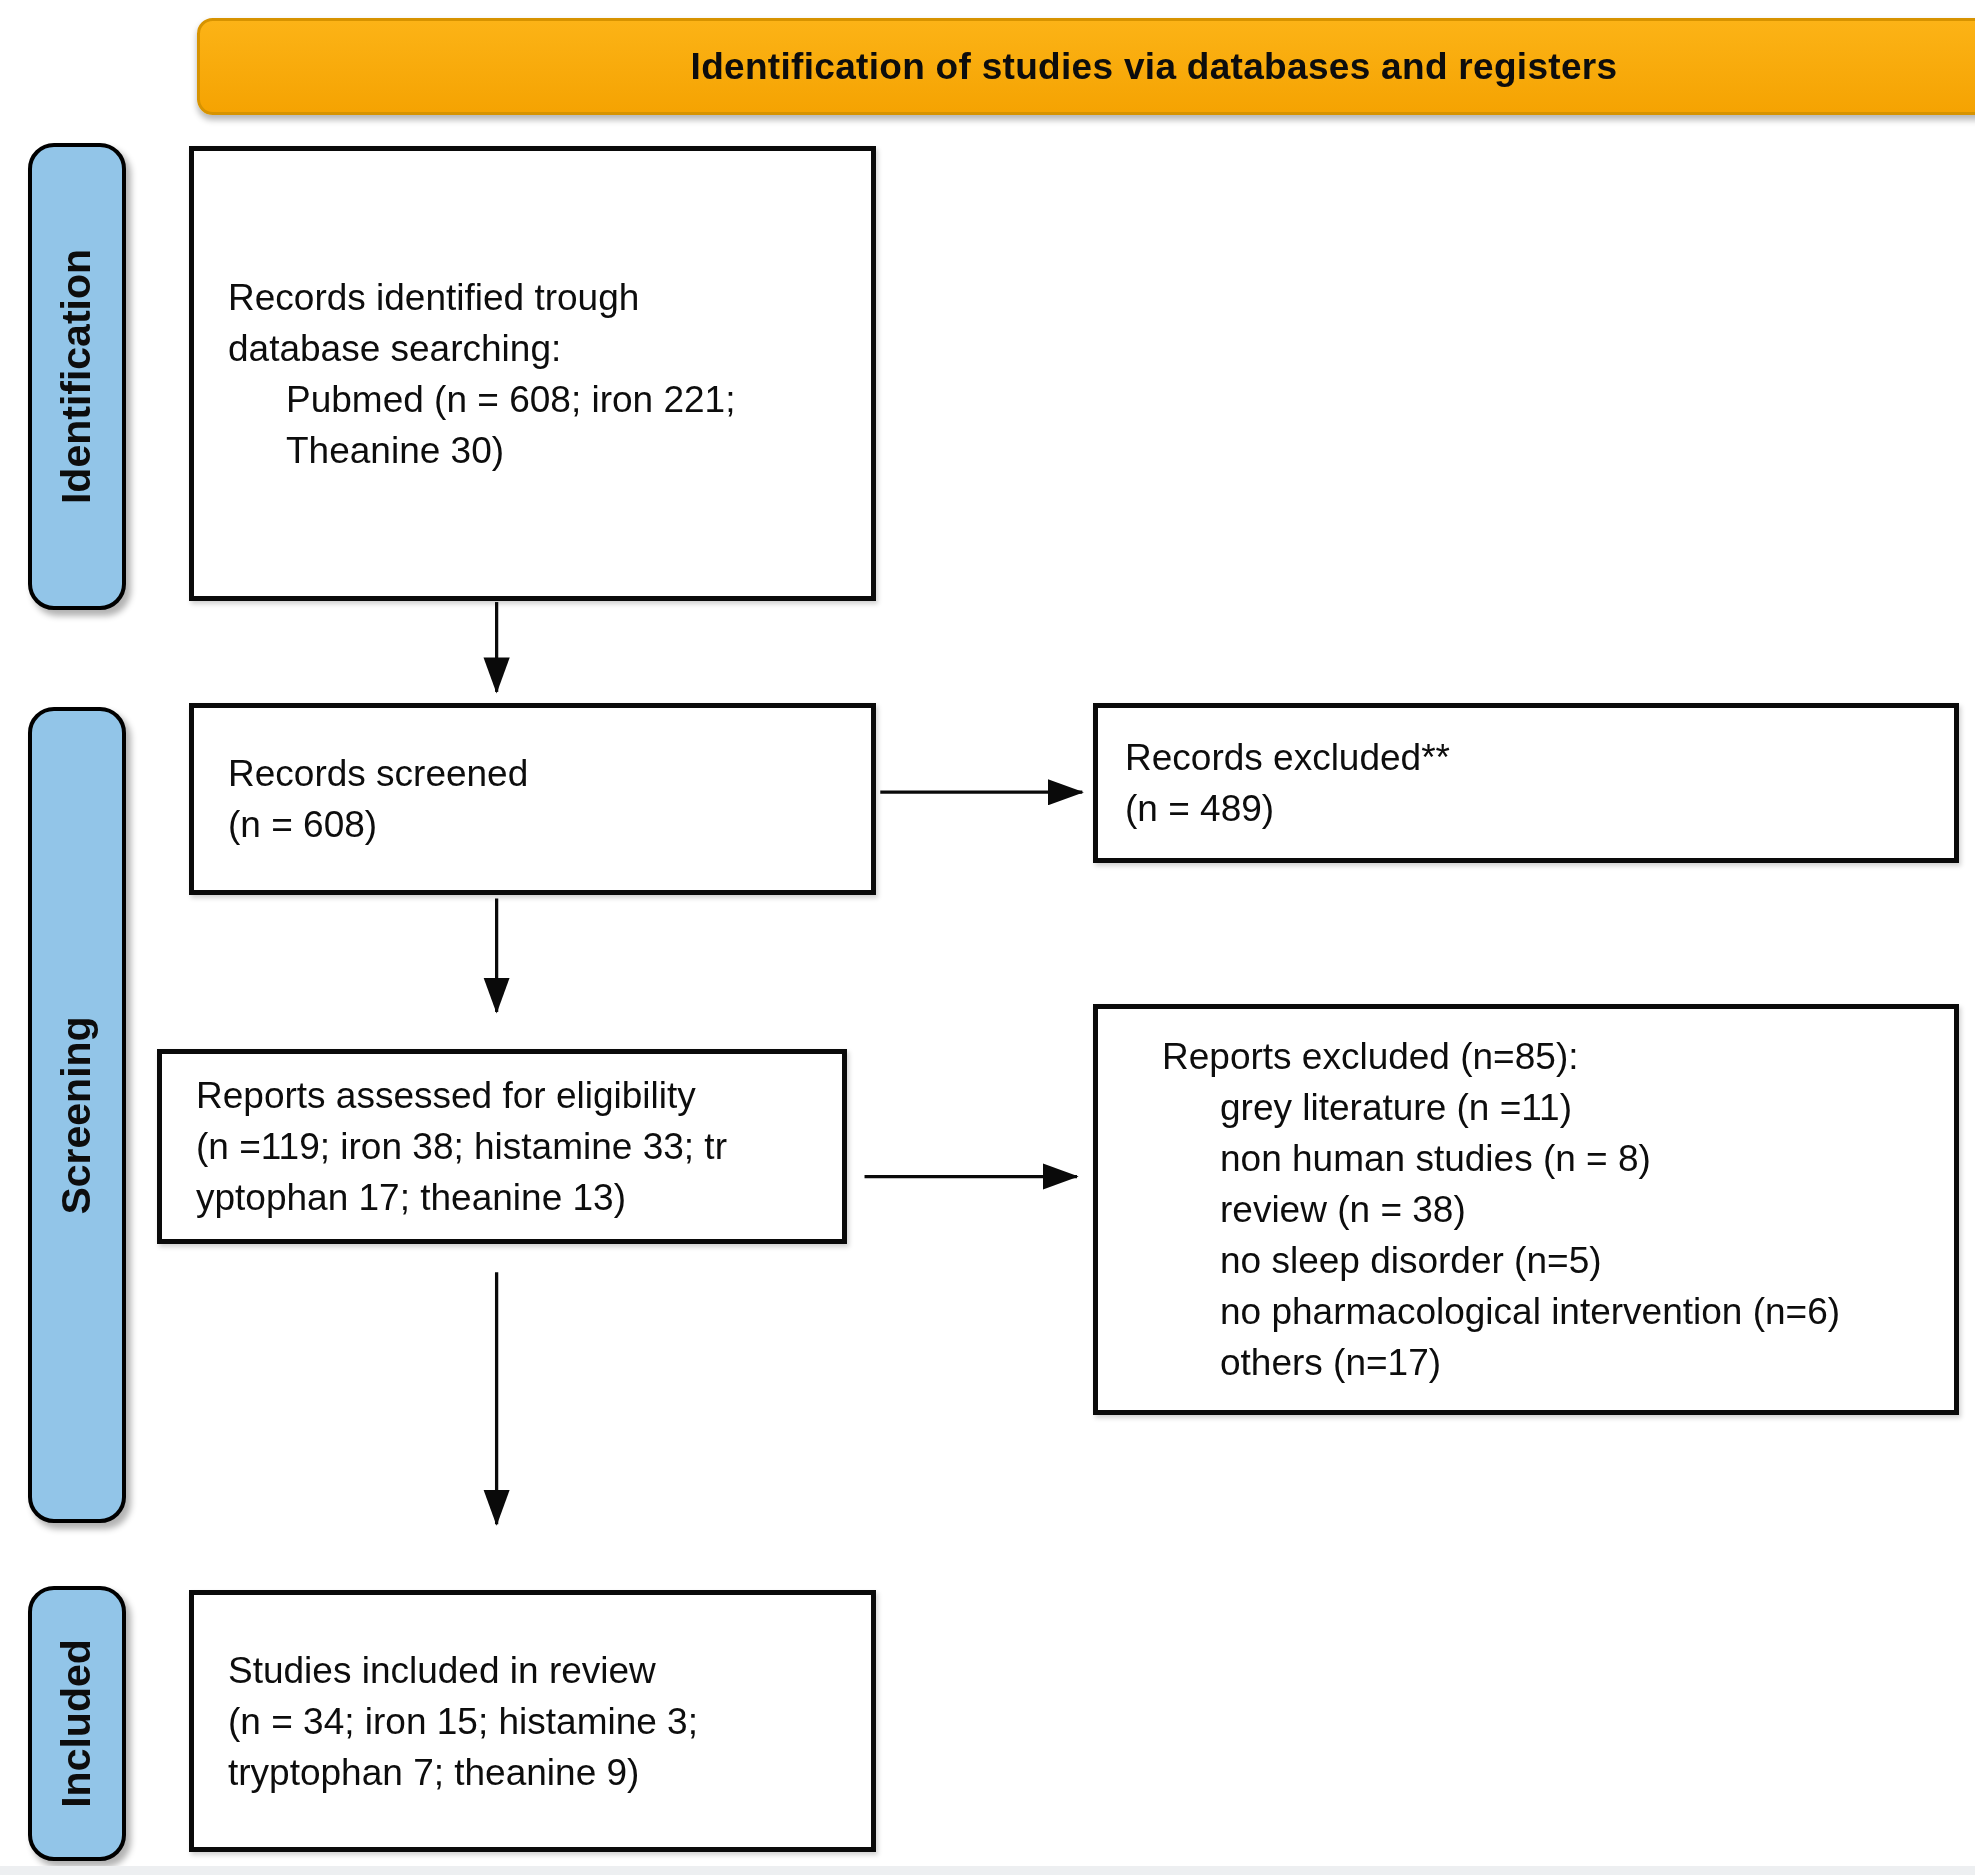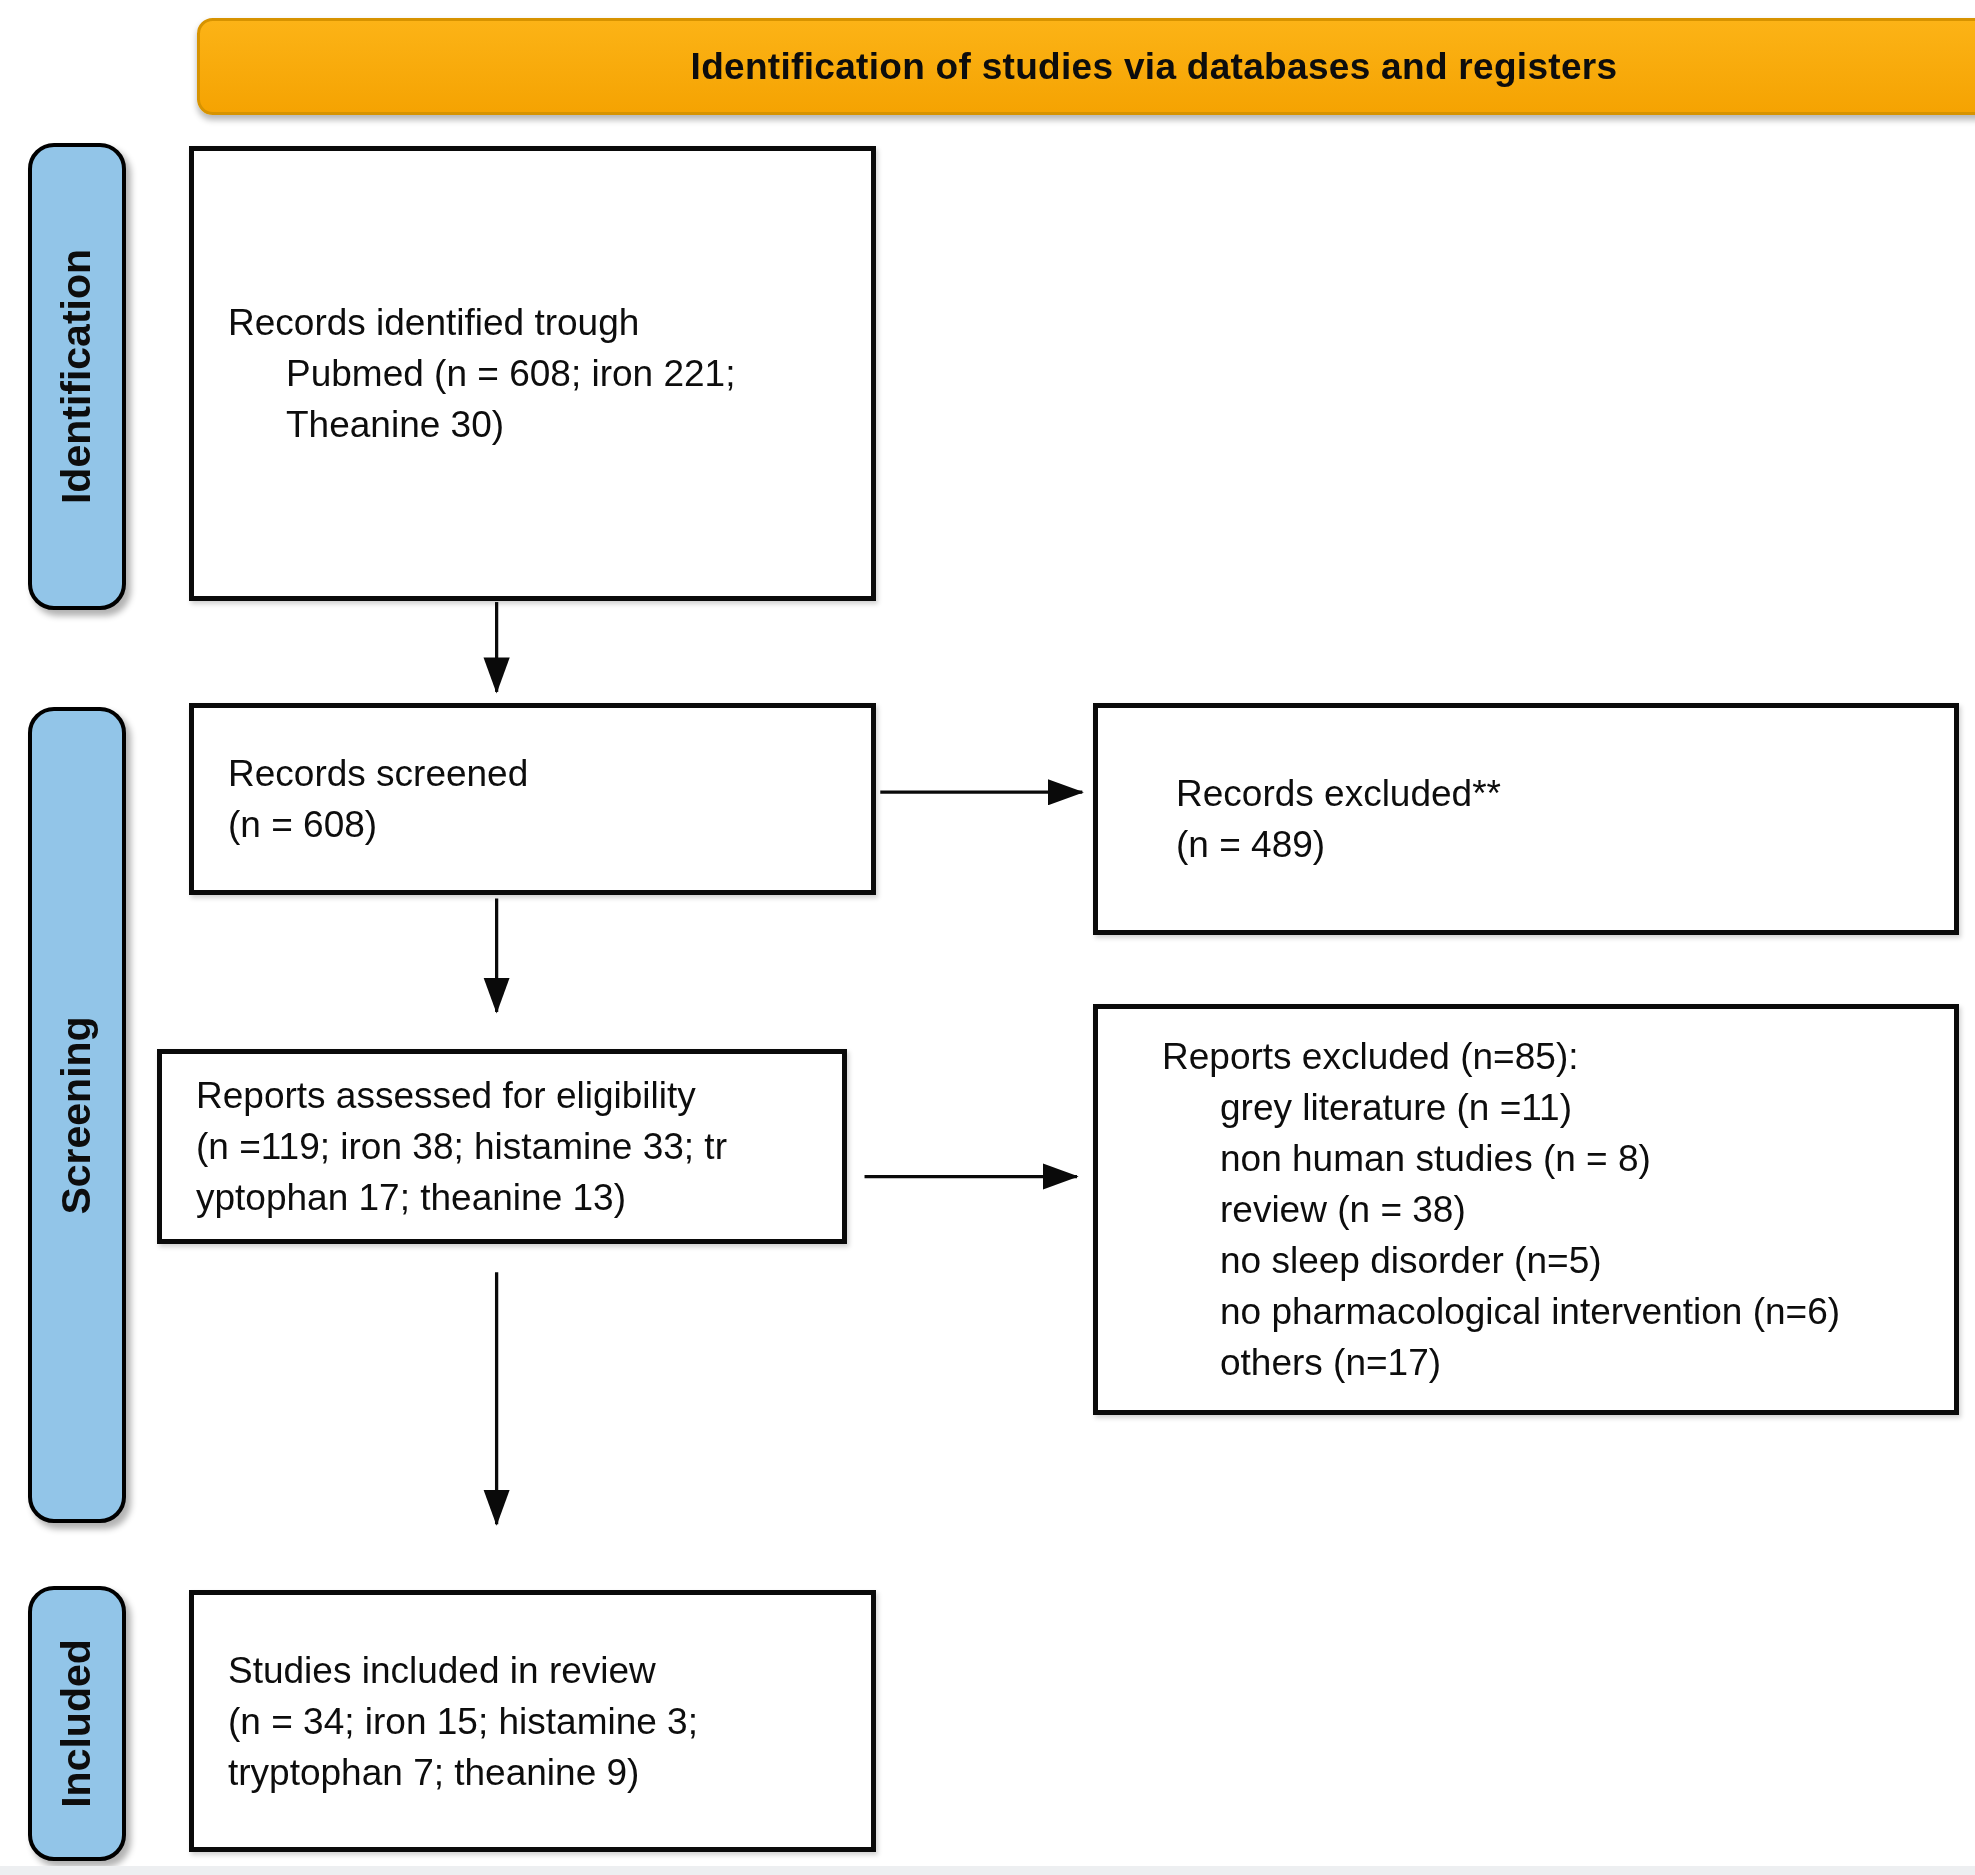--- a/index.html
+++ b/index.html
@@ -72,21 +72,21 @@
   }
   .flow-box .line {
     font-size: 37px;
     line-height: 51px;
     white-space: nowrap;
   }
   .flow-box .indent { padding-left: 58px; }
 
   .box-identified       { left: 189px;  top: 146px;  width: 687px; height: 455px; padding-left: 34px; }
   .box-screened         { left: 189px;  top: 703px; width: 687px; height: 192px; padding-left: 34px; }
-  .box-records-excluded { left: 1093px; top: 703px; width: 866px; height: 232px; padding-left: 78px; }
+  .box-records-excluded { left: 1093px; top: 703px; width: 866px; height: 160px; padding-left: 27px; }
   .box-assessed         { left: 157px;  top: 1049px; width: 690px; height: 195px; padding-left: 34px; }
   .box-reports-excluded { left: 1093px; top: 1004px; width: 866px; height: 411px; padding-left: 64px; }
   .box-included         { left: 189px;  top: 1590px; width: 687px; height: 262px; padding-left: 34px; }
 
   
   .arrows {
     position: absolute;
     left: 0; top: 0;
     width: 1975px; height: 1875px;
     pointer-events: none;
@@ -119,20 +119,21 @@
   </div>
   <div class="stage stage-screening">
     <span>Screening</span>
   </div>
   <div class="stage stage-included">
     <span>Included</span>
   </div>
 
   <div class="flow-box box-identified">
     <div class="line">Records identified trough</div>
+    <div class="line">database searching:</div>
     <div class="line indent">Pubmed (n = 608; iron 221;</div>
     <div class="line indent">Theanine 30)</div>
   </div>
 
   <div class="flow-box box-screened">
     <div class="line">Records screened</div>
     <div class="line">(n = 608)</div>
   </div>
 
   <div class="flow-box box-records-excluded">

